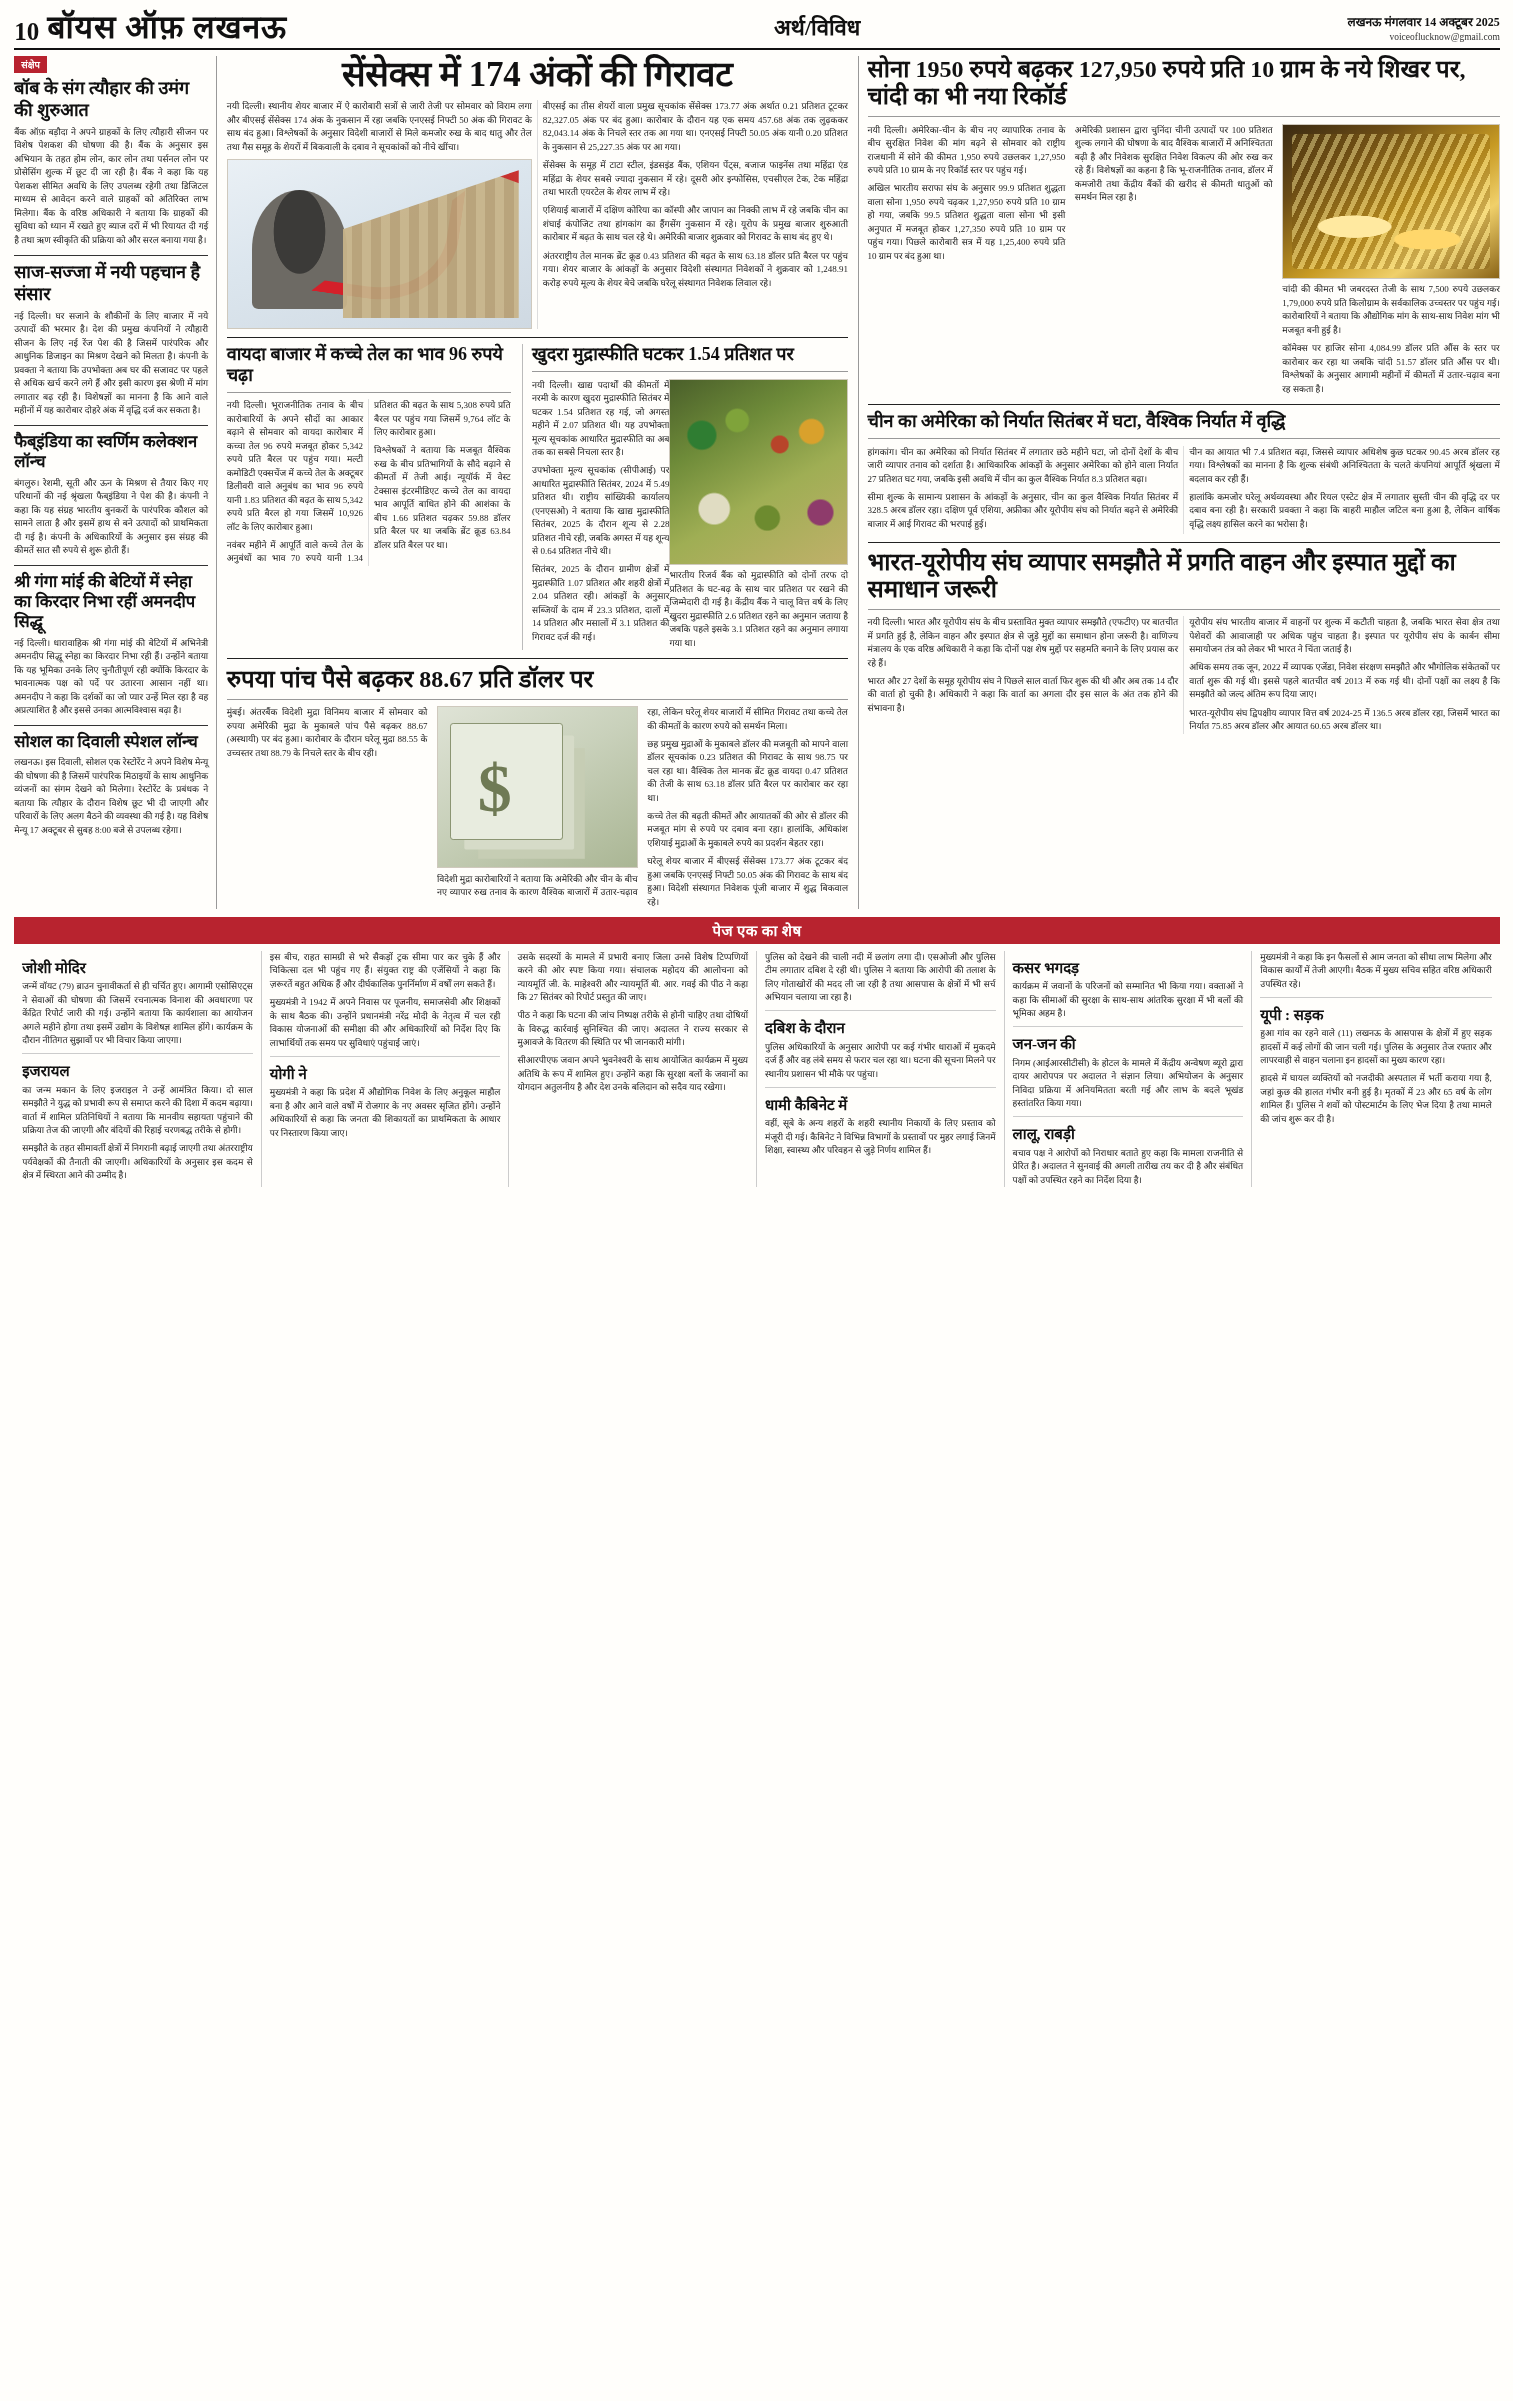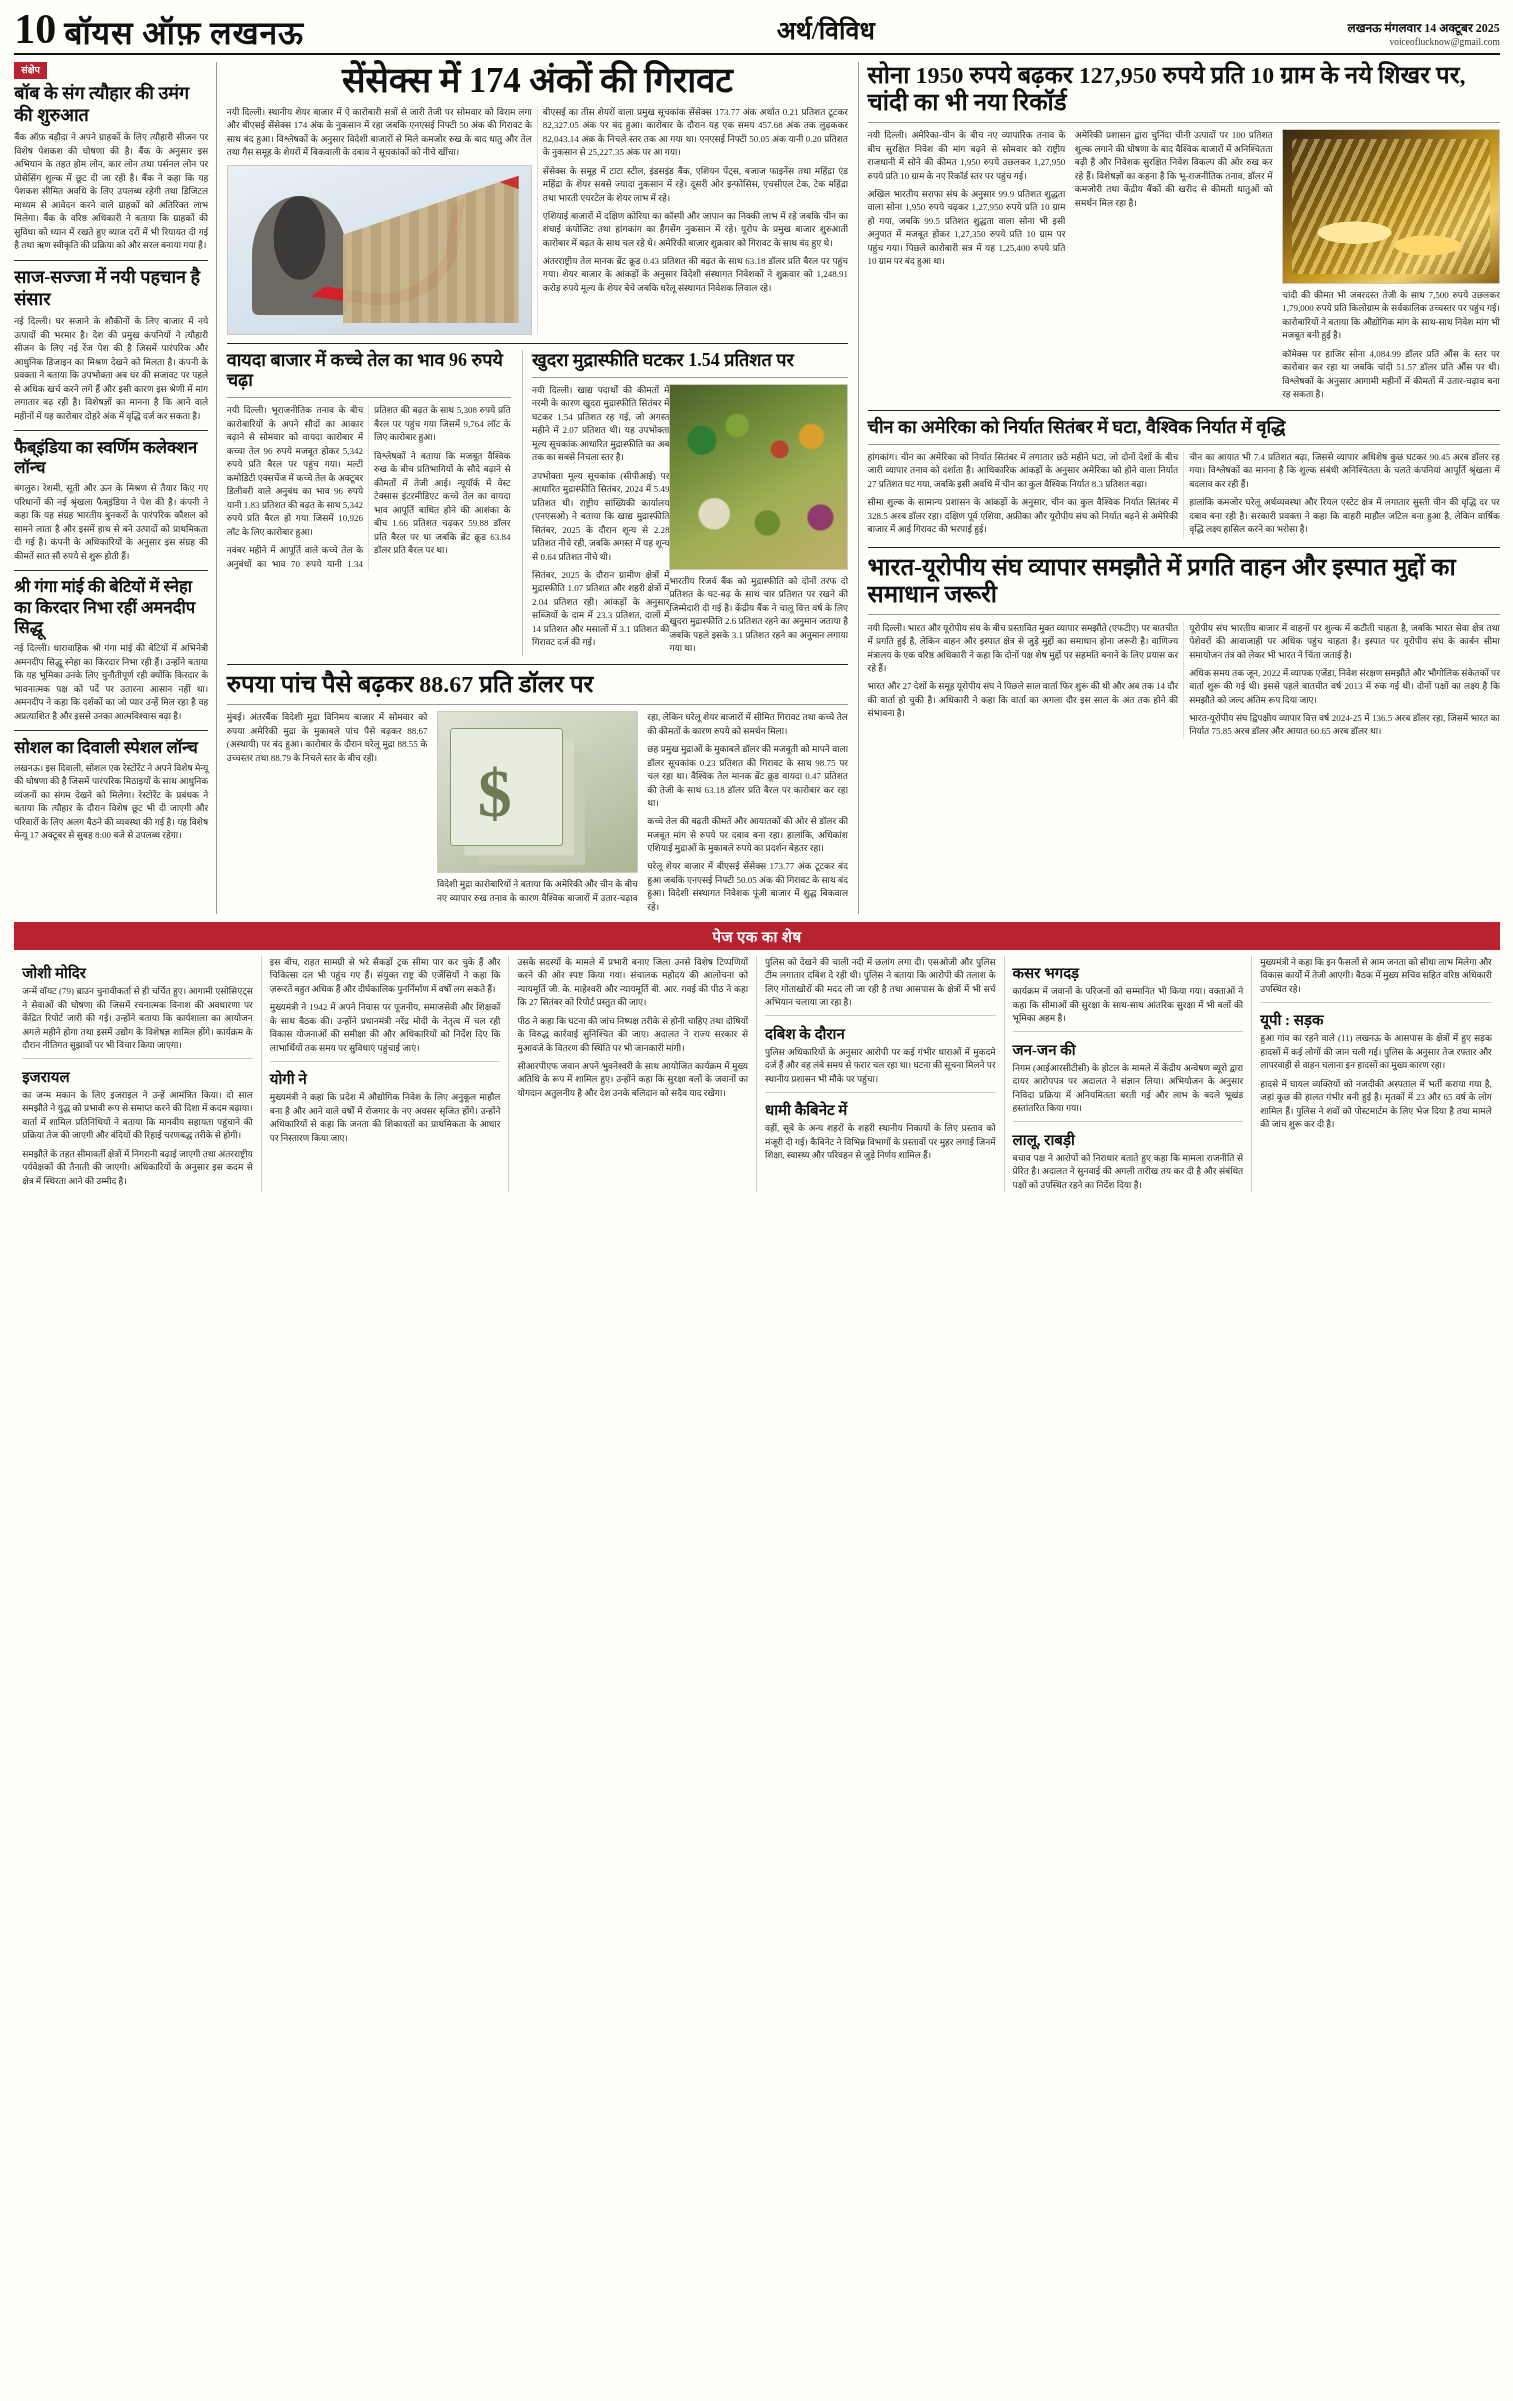--- a/index.html
+++ b/index.html
@@ -20,33 +20,33 @@
   
   .masthead {
     display: flex;
     align-items: flex-end;
     justify-content: space-between;
     border-bottom: 2.4px solid #111;
     padding-bottom: 4.7px;
   }
   .mast-left { display: flex; align-items: flex-end; gap: 8px; }
   .page-no {
-    font-size: 42px;
+    font-size: 25px;
     font-weight: bold;
     font-family: "Liberation Serif", serif;
     line-height: 0.9;
   }
   .mast-title {
     font-size: 32px;
     font-weight: bold;
     letter-spacing: 0.8px;
     line-height: 1;
   }
   .mast-center {
-    font-size: 25px;
+    font-size: 22px;
     font-weight: bold;
     padding-bottom: 2.4px;
   }
   .mast-right { text-align: right; line-height: 1.3; }
   .mast-date { font-size: 12px; font-weight: bold; }
   .mast-mail { font-size: 9.5px; color: #333; }
 
   
   .grid-top {
     display: grid;

